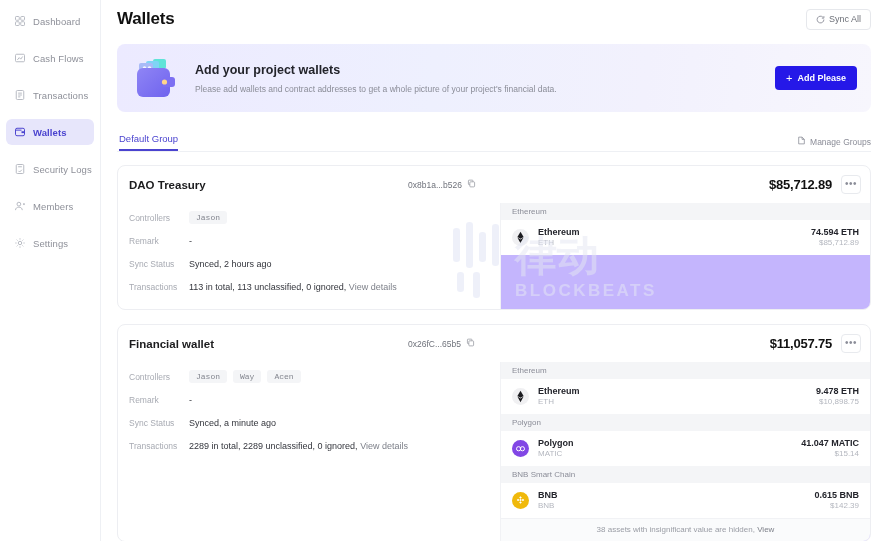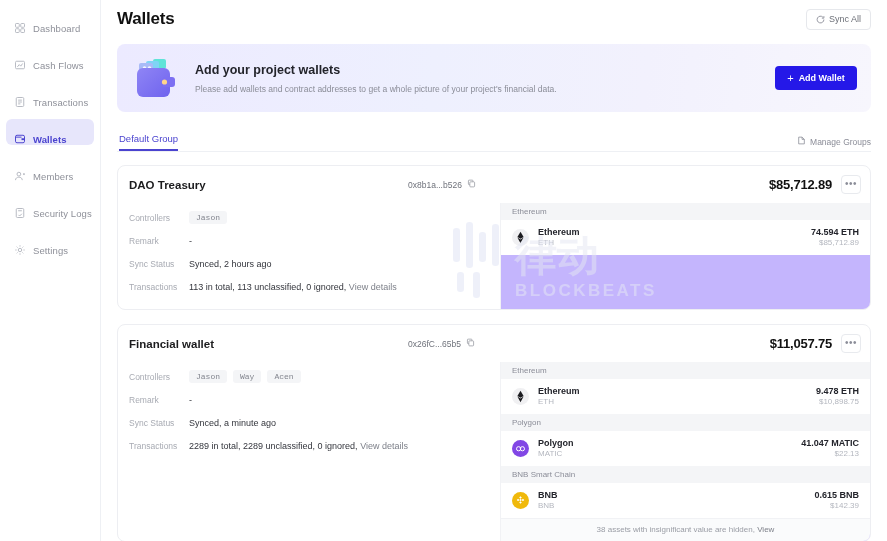--- a/index.html
+++ b/index.html
@@ -16,21 +16,21 @@
   .sidebar {
     width: 101px; height: 541px;
     background: #ffffff;
     border-right: 1px solid #eef0f4;
     padding-top: 8px;
     flex: 0 0 101px;
     position: relative;
     z-index: 3;
   }
   .nav-item {
-    display: flex; align-items: flex-end; gap: 7px;
+    display: flex; align-items: center; gap: 7px;
     height: 26px; margin: 0 6px 11px 6px;
     padding: 0 8px; border-radius: 6px;
     cursor: pointer;
   }
   .nav-item .nav-label {
     font-size: 9.5px; color: #8e9099; letter-spacing: .1px; white-space: nowrap;
   }
   .nav-item .nav-ic { width: 12px; height: 12px; flex: 0 0 12px; display: block; }
   .nav-item .nav-ic svg { display: block; }
   .nav-item.active { background: #e7e6fb; }
@@ -203,36 +203,36 @@
             <rect x="2" y="3" width="12" height="10" rx="2"></rect>
             <path d="M10 7h4v2.5h-4z" fill="#4a43cf" stroke="none"></path>
             <path d="M2 5.5h8"></path>
           </svg>
         </span>
         <span class="nav-label">Wallets</span>
       </div>
       <div class="nav-item">
         <span class="nav-ic">
           <svg width="12" height="12" viewBox="0 0 16 16" fill="none" stroke="#b6b9c1" stroke-width="1.3">
+            <rect x="3" y="2" width="10" height="12" rx="1.5"></rect>
+            <path d="M5.5 5h5"></path>
+            <path d="M6 10.5l1.5 1.5 3-3"></path>
+          </svg>
+        </span>
+        <span class="nav-label">Security Logs</span>
+      </div>
+      <div class="nav-item">
+        <span class="nav-ic">
+          <svg width="12" height="12" viewBox="0 0 16 16" fill="none" stroke="#b6b9c1" stroke-width="1.3">
             <circle cx="6.5" cy="5.5" r="2.5"></circle>
             <path d="M2 13.5c0-2.5 2-4 4.5-4s4.5 1.5 4.5 4"></path>
             <path d="M12 5.5h2.5M13.25 4.25v2.5"></path>
           </svg>
         </span>
         <span class="nav-label">Members</span>
-      </div>
-      <div class="nav-item">
-        <span class="nav-ic">
-          <svg width="12" height="12" viewBox="0 0 16 16" fill="none" stroke="#b6b9c1" stroke-width="1.3">
-            <rect x="3" y="2" width="10" height="12" rx="1.5"></rect>
-            <path d="M5.5 5h5"></path>
-            <path d="M6 10.5l1.5 1.5 3-3"></path>
-          </svg>
-        </span>
-        <span class="nav-label">Security Logs</span>
       </div>
       <div class="nav-item">
         <span class="nav-ic">
           <svg width="12" height="12" viewBox="0 0 16 16" fill="none" stroke="#b6b9c1" stroke-width="1.3">
             <circle cx="8" cy="8" r="2.3"></circle>
             <path d="M8 1.8v1.6M8 12.6v1.6M1.8 8h1.6M12.6 8h1.6M3.6 3.6l1.1 1.1M11.3 11.3l1.1 1.1M12.4 3.6l-1.1 1.1M4.7 11.3l-1.1 1.1"></path>
           </svg>
         </span>
         <span class="nav-label">Settings</span>
       </div>
@@ -272,21 +272,21 @@
           <path d="M30 21h9a3 3 0 0 1 3 3v4a3 3 0 0 1-3 3h-9z" fill="#7c6ff2"></path>
           <circle cx="31.5" cy="26" r="2.6" fill="#ffd58a"></circle>
         </svg>
       </div>
       <div class="banner-txt">
         <div class="banner-title">Add your project wallets</div>
         <div class="banner-sub">Please add wallets and contract addresses to get a whole picture of your project's financial data.</div>
       </div>
       <button class="add-wallet">
         <span class="plus">+</span>
-        <span>Add Wallet</span>
+        <span>Add Please</span>
       </button>
     </div>
 
     <div class="tabrow">
       <div class="tab">Default Group</div>
       <div class="manage-groups">
         <span>
           <svg width="9" height="9" viewBox="0 0 16 16" fill="none" stroke="#8b8d98" stroke-width="1.4">
             <path d="M3 2h6l4 4v8H3z"></path>
               <path d="M9 2v4h4"></path>
@@ -410,21 +410,21 @@
                     <circle cx="17" cy="17" r="17" fill="#8247e5"></circle>
                     <circle cx="13.2" cy="17.5" r="4.2" fill="none" stroke="#fff" stroke-width="2"></circle>
                     <circle cx="20.8" cy="17.5" r="4.2" fill="none" stroke="#fff" stroke-width="2"></circle>
                   </svg></span>
                 <div>
                   <div class="asset-name">Polygon</div>
                   <div class="asset-sym">MATIC</div>
                 </div>
                 <div class="asset-right">
                   <div class="asset-amt">41.047 MATIC</div>
-                  <div class="asset-usd">$22.13</div>
+                  <div class="asset-usd">$15.14</div>
                 </div>
               </div>
               <div class="chain-head">BNB Smart Chain</div>
               <div class="asset">
                 <span class="asset-ic"><svg width="17" height="17" viewBox="0 0 34 34">
                     <circle cx="17" cy="17" r="17" fill="#f0b90b"></circle>
                     <g fill="#fff">
                       <path d="M17 8.5l2.6 2.6L17 13.7l-2.6-2.6z"></path>
                       <path d="M21.9 13.4l2.6 2.6-2.6 2.6-2.6-2.6z"></path>
                       <path d="M12.1 13.4l2.6 2.6-2.6 2.6L9.5 16z"></path>

